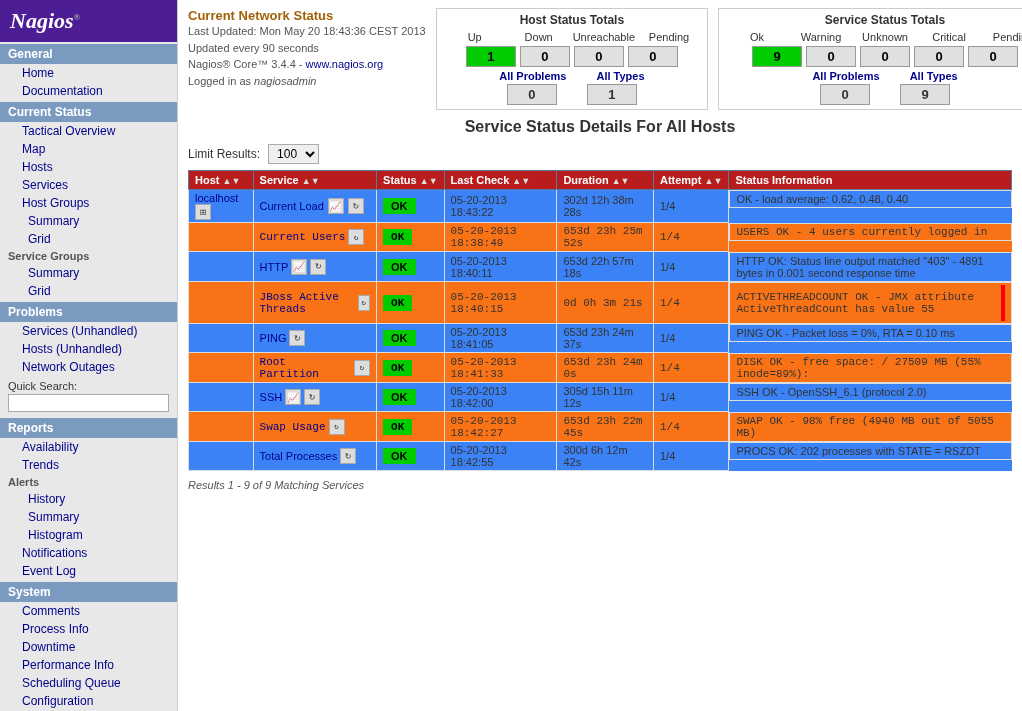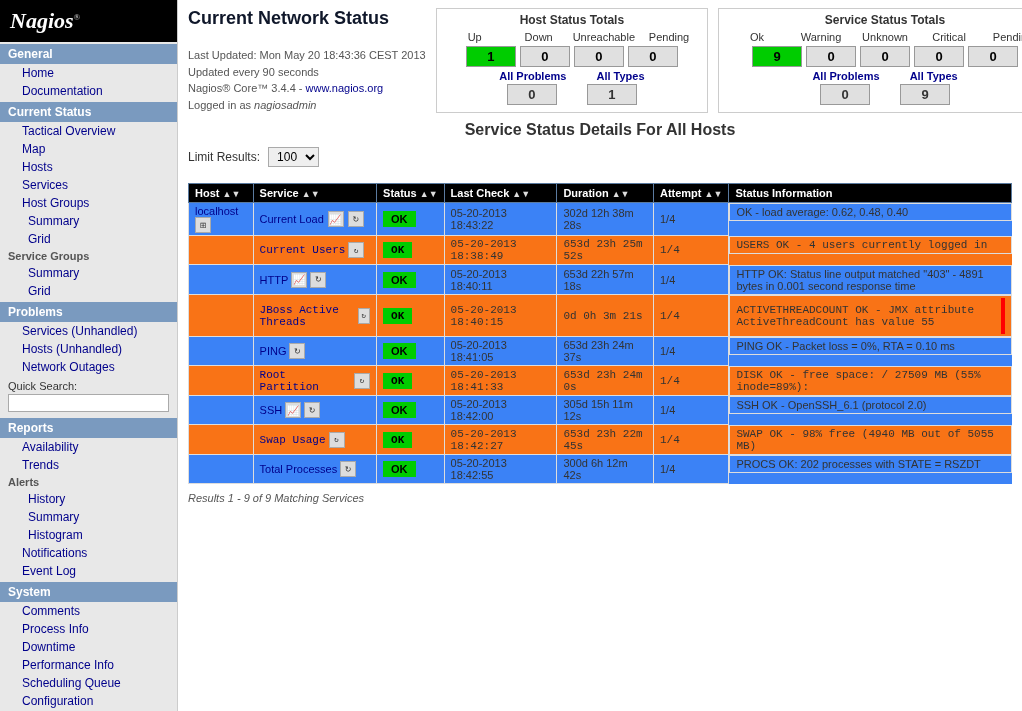--- a/index.html
+++ b/index.html
@@ -8,21 +8,21 @@
     
     #sidebar {
       width: 178px;
       min-width: 178px;
       background: #e8e8e8;
       border-right: 1px solid #ccc;
       overflow-y: auto;
       height: 711px;
     }
     .logo-area {
-      background: #000000;
+      background: #4c1d95;
       padding: 8px 10px;
       display: flex;
       align-items: center;
     }
     .logo-text {
       color: #fff;
       font-size: 22px;
       font-weight: bold;
       font-style: italic;
       font-family: Georgia, serif;
@@ -78,24 +78,24 @@
     .top-section {
       display: flex;
       gap: 10px;
       margin-bottom: 8px;
     }
     .network-status {
       flex: 0 0 auto;
       min-width: 200px;
     }
     .network-status h3 {
-      font-size: 18px;
-      font-weight: bold;
-      color: #0f172a;
-      margin-bottom: 18px;
+      font-size: 13px;
+      font-weight: bold;
+      color: #a16207;
+      margin-bottom: 0;
     }
     .network-status p {
       font-size: 11px;
       color: #555;
       line-height: 1.5;
     }
     .network-status a { color: #00008b; text-decoration: none; }
     .network-links { margin-top: 6px; }
     .network-links a { display: block; color: #00008b; font-size: 11px; text-decoration: none; margin-bottom: 1px; }
 
@@ -170,37 +170,37 @@
       text-align: center;
       font-size: 16px;
       font-weight: bold;
       color: #333;
       margin: 8px 0;
     }
     .limit-row {
       display: flex;
       align-items: center;
       gap: 8px;
-      margin-bottom: 16px;
+      margin-bottom: 6px;
       font-size: 12px;
     }
     .limit-select {
       font-size: 12px;
       padding: 1px 4px;
       border: 1px solid #aaa;
     }
 
     
     .service-table {
       width: 100%;
       border-collapse: collapse;
       font-size: 11px;
     }
     .service-table th {
-      background: #000000;
+      background: #b91c1c;
       color: #fff;
       padding: 3px 6px;
       text-align: left;
       font-weight: bold;
       white-space: nowrap;
       border: 1px solid #5a7a9f;
     }
     .service-table th .sort-arrows {
       font-size: 9px;
       color: #ddd;

